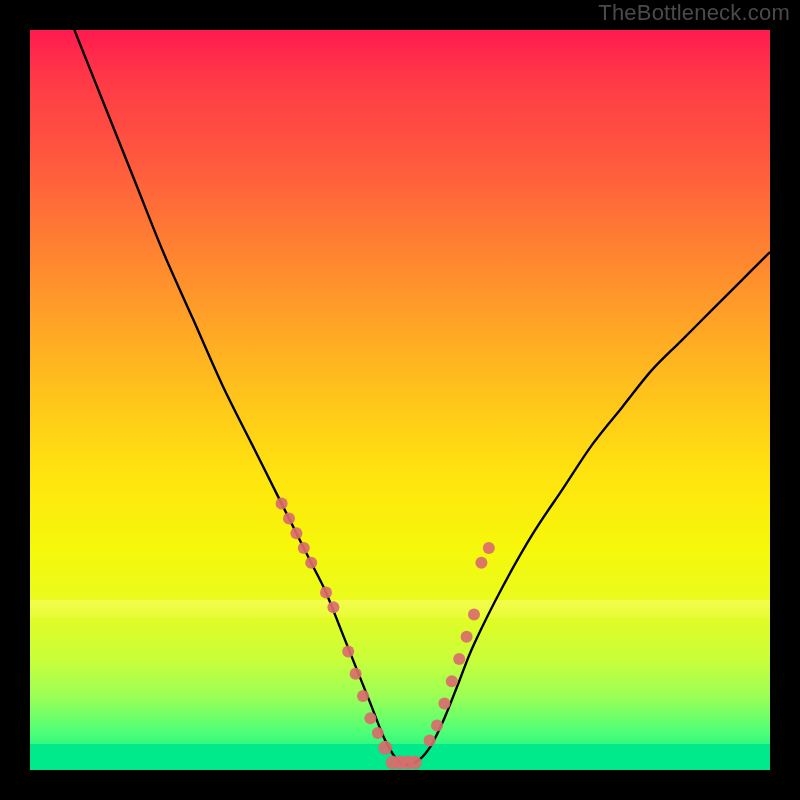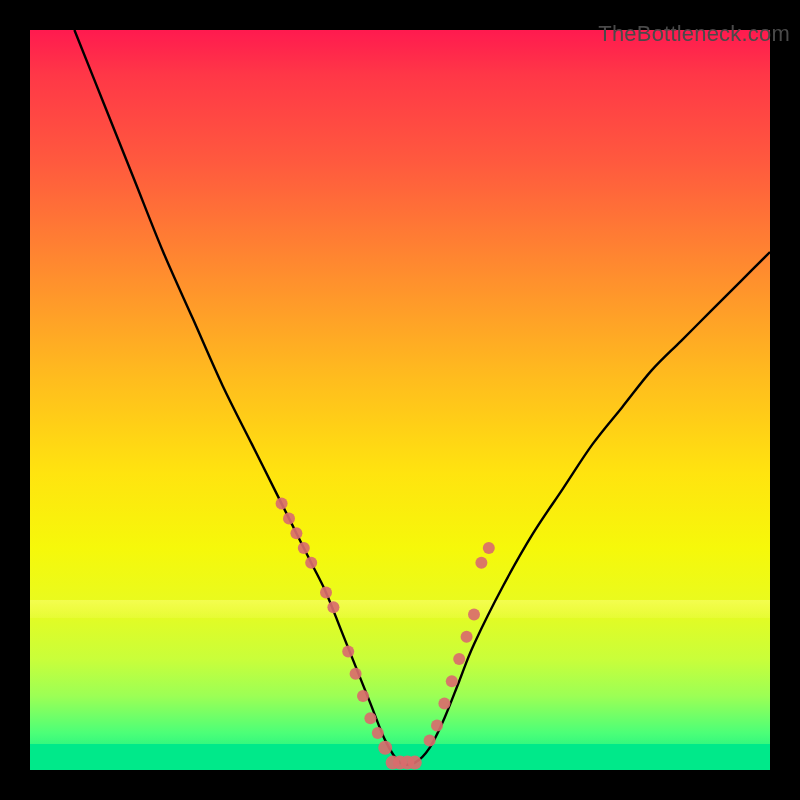--- a/index.html
+++ b/index.html
@@ -35,21 +35,21 @@
     position: absolute;
     left: 0;
     width: 100%;
     height: 18px;
     top: 570px;
     background: linear-gradient(to bottom, rgba(255,255,140,0.45), rgba(255,255,140,0.15));
     pointer-events: none;
   }
   .attribution {
     position: absolute;
-    top: 21px;
+    top: 0;
     right: 10px;
     color: #4a4a4a;
     font-size: 22px;
     font-weight: 500;
     letter-spacing: 0.2px;
     z-index: 10;
     user-select: none;
   }
   svg.curve {
     position: absolute;

